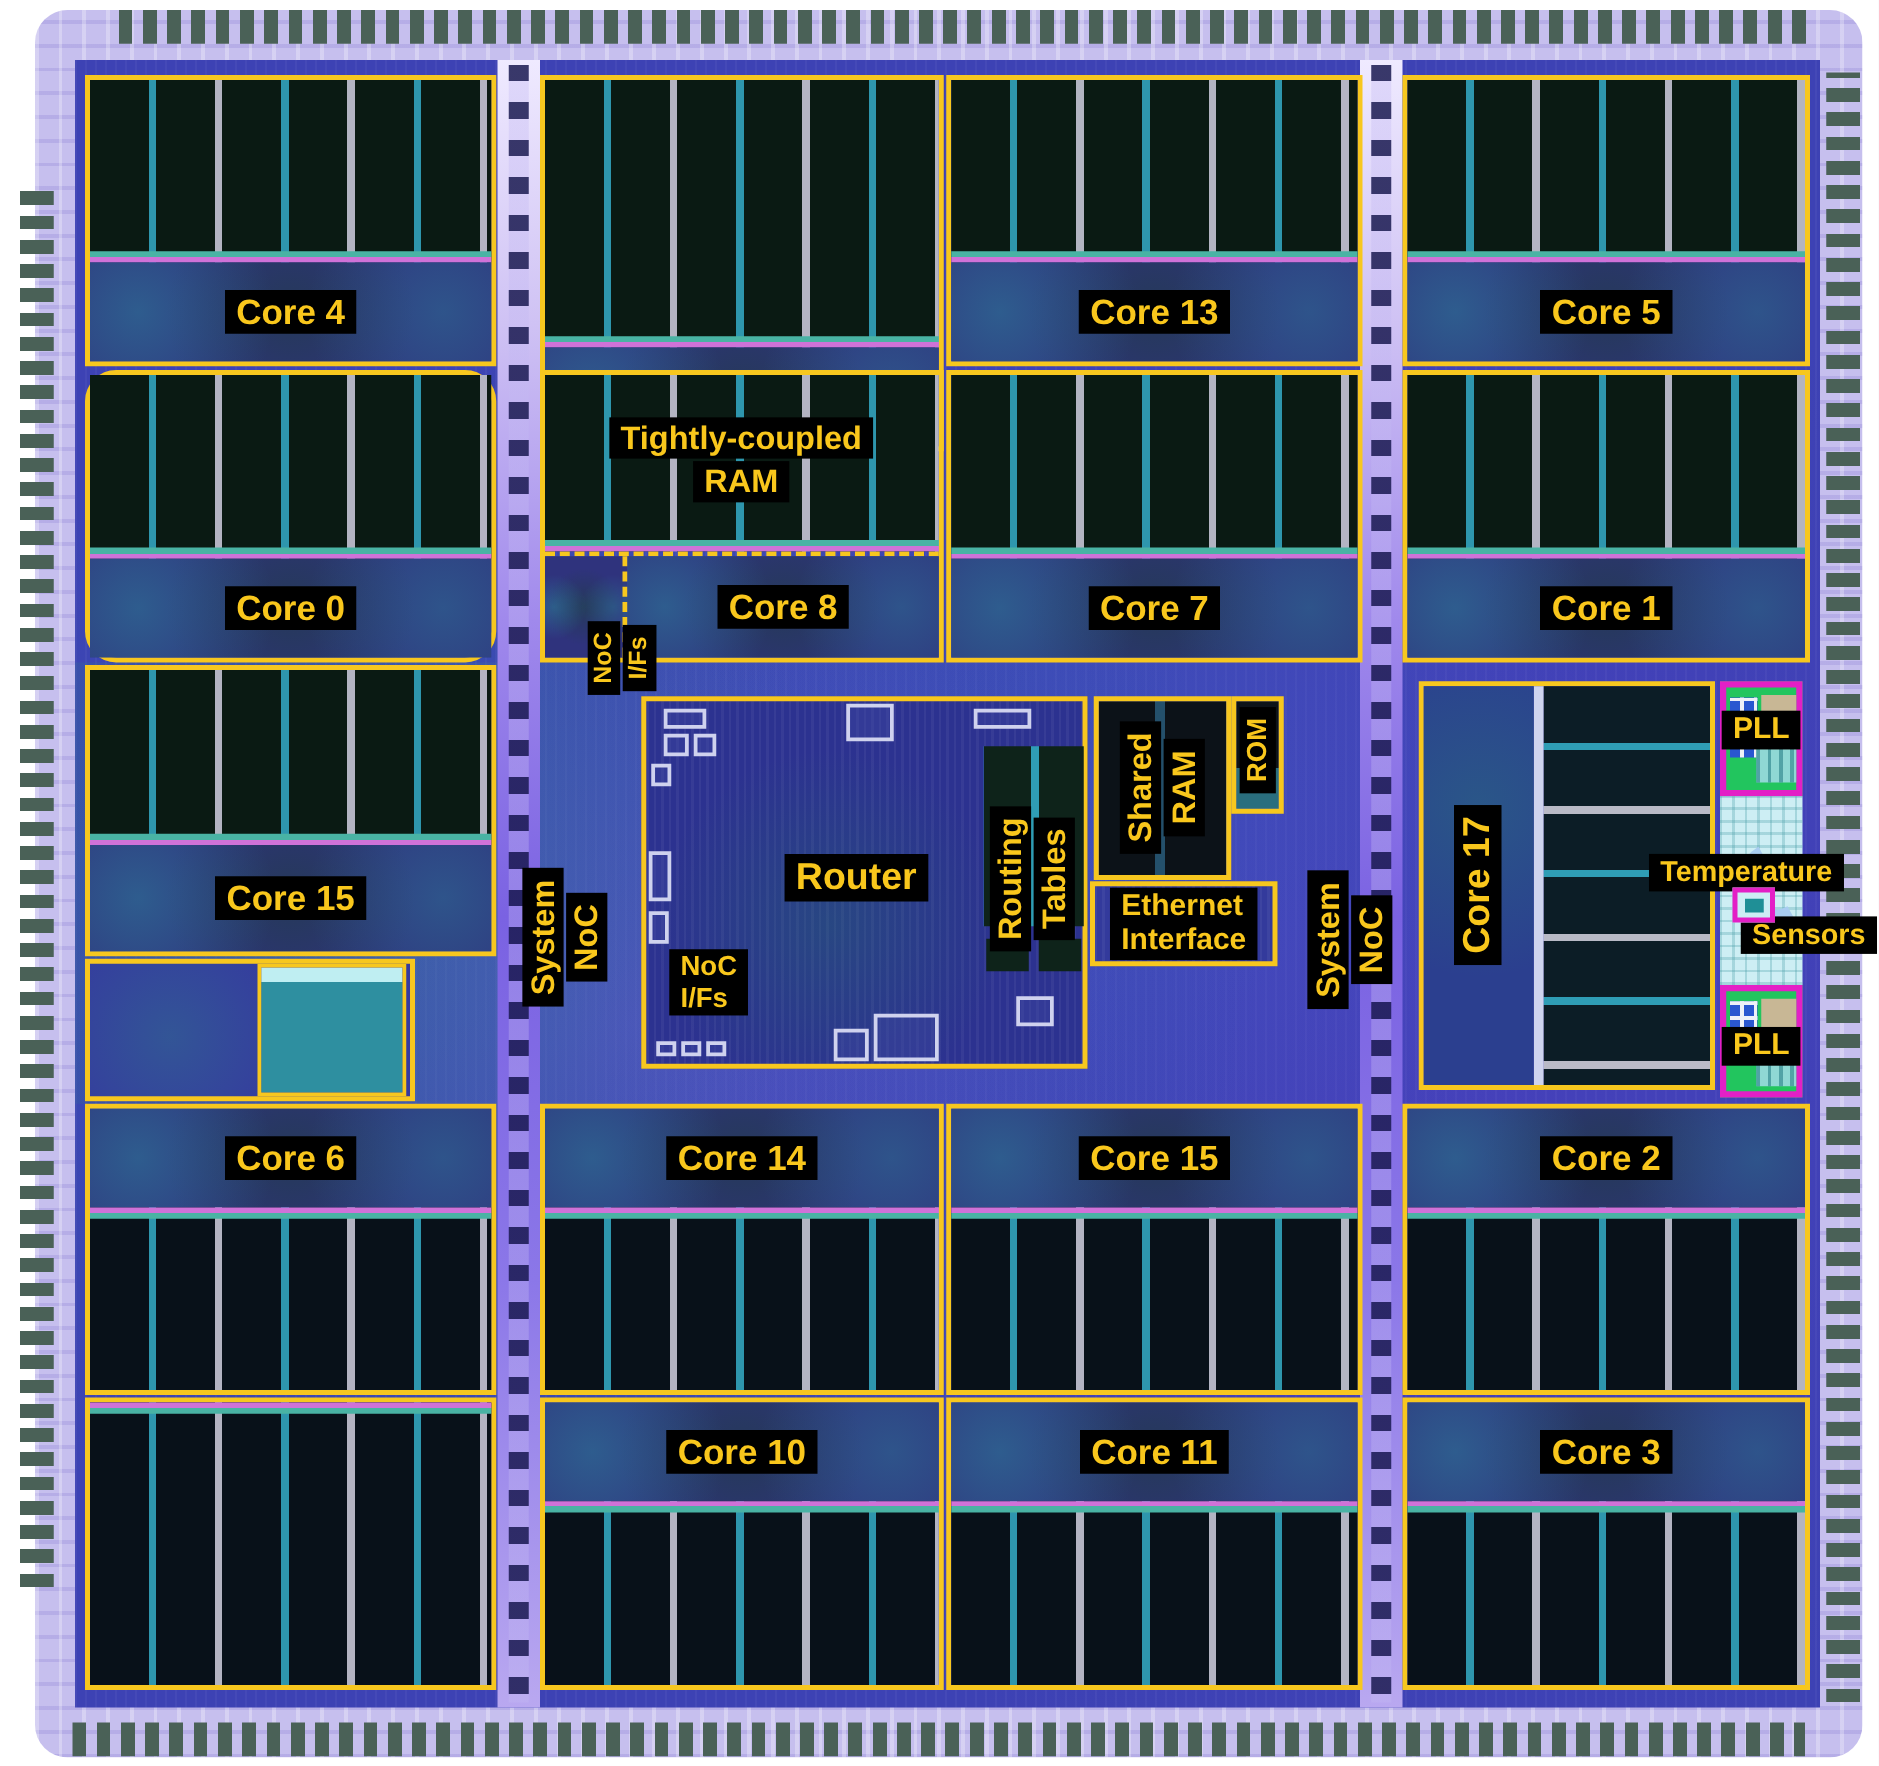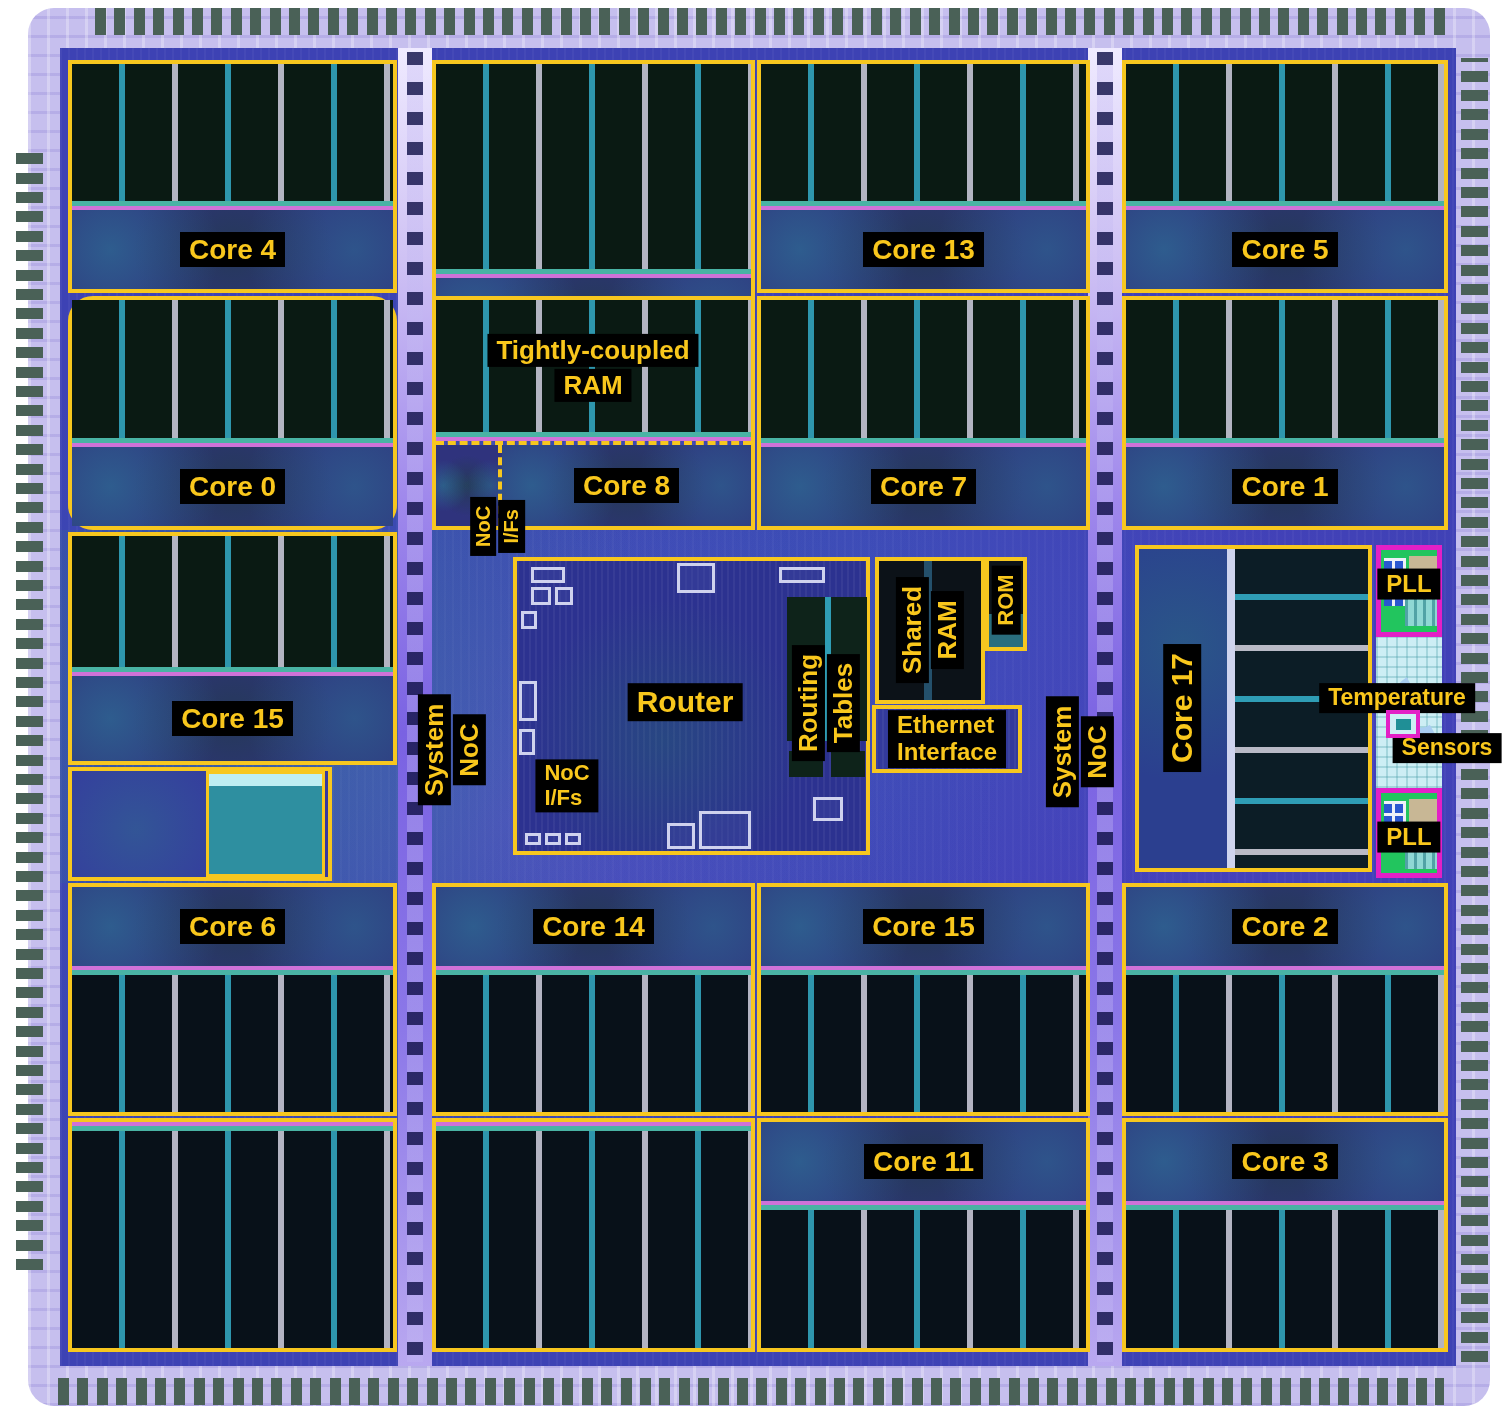--- a/index.html
+++ b/index.html
@@ -137,20 +137,23 @@
         </div>
         <div class="ram b"></div>
       </div>
       <div class="core" style="left: 757px; top: 883px; width: 333px; height: 233px;">
         <div class="strip">
           <span class="chip">Core 15</span>
         </div>
         <div class="ram b"></div>
       </div>
       <div class="core" style="left: 432px; top: 1118px; width: 323px; height: 234px;">
+        <div class="strip">
+          <span class="chip">Core 10</span>
+        </div>
         <div class="ram b"></div>
       </div>
       <div class="core" style="left: 757px; top: 1118px; width: 333px; height: 234px;">
         <div class="strip">
           <span class="chip">Core 11</span>
         </div>
         <div class="ram b"></div>
       </div>
       <div class="core" style="left: 1122px; top: 60px; width: 326px; height: 233px;">
         <div class="ram t"></div>

